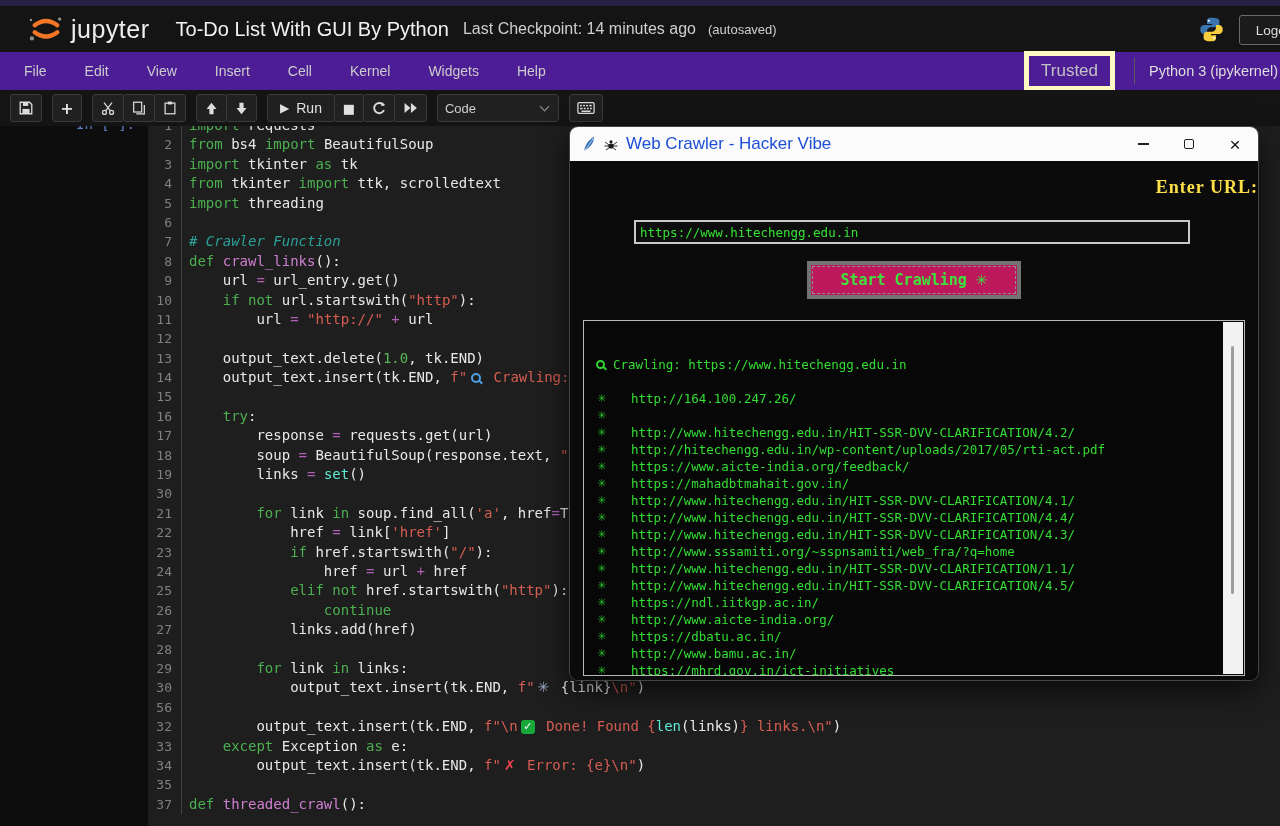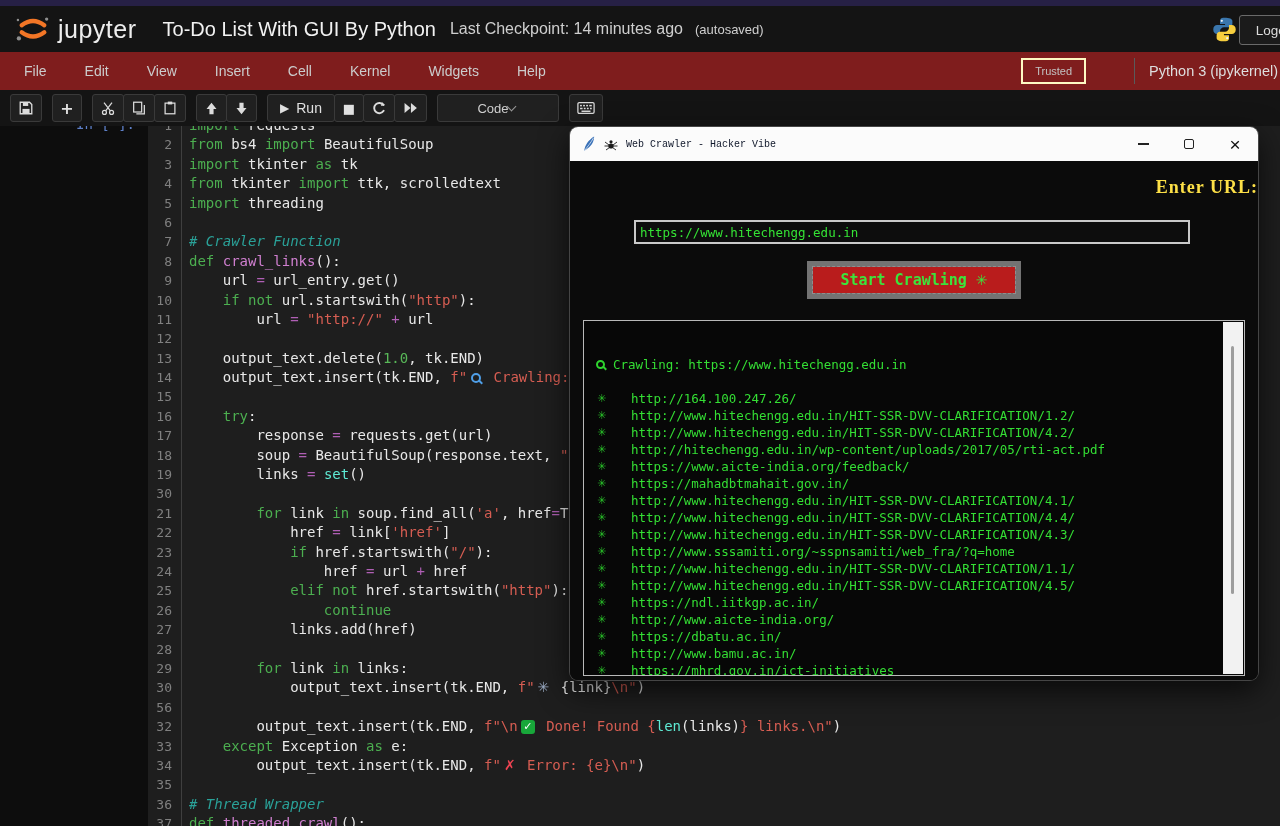--- a/index.html
+++ b/index.html
@@ -5,56 +5,56 @@
   * { margin:0; padding:0; box-sizing:border-box; }
   html,body { background:#000; }
   .screen { position:relative; width:1280px; height:826px; overflow:hidden;
             background:#0d0d0d; font-family:"Liberation Sans", sans-serif; }
 
   
   .top-strip { position:absolute; top:0; left:0; width:1280px; height:6px; background:#262045; }
 
   
   .nb-header { position:absolute; top:6px; left:0; right:0; height:46px; background:#141414;
-               display:flex; align-items:center; padding:0 14px; }
+               display:flex; align-items:center; padding:0 27px; }
   .brand { display:flex; align-items:center; gap:6px; margin-right:26px; }
   .brand-text { font-size:25px; color:#ededed; letter-spacing:.5px; }
   .nb-title { font-size:20px; color:#f2f2f2; margin-right:14px; white-space:nowrap; }
   .checkpoint { font-size:16px; color:#cfcfcf; margin-right:12px; white-space:nowrap; }
   .autosaved { font-size:13px; color:#cfcfcf; white-space:nowrap; }
   .hdr-spacer { flex:1; }
   .py-logo { margin-right:28px; }
   .logout-btn { position:absolute; right:-34px; top:9px; height:30px; padding:0 16px;
                 background:#1b1b1b; border:1px solid #6a6a6a; border-radius:3px;
                 color:#dcdcdc; font-size:13.5px; white-space:nowrap; }
 
   
-  .menubar { position:absolute; top:52px; left:0; right:0; height:38px; background:#7f1d1d;
+  .menubar { position:absolute; top:52px; left:0; right:0; height:38px; background:#4c1d95;
              display:flex; align-items:center; padding-left:24px; }
   .menubar-items { display:flex; gap:38px; }
   .mitem { font-size:14px; color:#cccccc; cursor:default; }
   .menu-right { margin-left:auto; display:flex; align-items:center; }
-  .trusted-badge { border:2px solid #fef9c3; color:#c2c2c2; font-size:11px;
-                   padding:5px 12px; margin-right:48px; }
+  .trusted-badge { border:5px solid #fef9c3; color:#c2c2c2; font-size:17px;
+                   padding:5px 12px; margin-right:19px; }
   .kernel-divider { width:1px; height:26px; background:#5a5a5a; margin-right:14px; }
   .kernel-name { font-size:14.5px; color:#dedede; padding-right:2px; white-space:nowrap; }
 
   
   .toolbar { position:absolute; top:90px; left:0; right:0; height:36px; background:#141414;
              display:flex; align-items:center; padding-left:10px; gap:10px; }
   .btn-group { display:flex; }
   .tbtn { height:28px; min-width:30px; background:#202020; border:1px solid #3a3a3a;
           border-radius:3px; color:#e0e0e0; display:flex; align-items:center; justify-content:center;
           padding:0 7px; font-size:13px; }
   .btn-group .tbtn + .tbtn { margin-left:-1px; }
   .run-btn { padding:0 12px; gap:7px; font-size:14px; }
   .glyph { font-family:"DejaVu Sans", sans-serif; }
   .run-tri { font-size:12px; }
   .stop-sq { font-size:13px; }
-  .cell-type-select { width:122px; color:#cfcfcf; }
+  .cell-type-select { width:122px; justify-content:space-between; color:#cfcfcf; }
   .chev { width:7px; height:7px; border-right:1.5px solid #999; border-bottom:1.5px solid #999;
           transform:rotate(45deg); margin-right:3px; margin-top:-4px; }
 
   
   .notebook { position:absolute; top:126px; left:0; right:0; bottom:0; overflow:hidden; background:#0d0d0d; }
   .in-prompt { position:absolute; left:76px; top:-10px; color:#5d7fc7;
                font-family:"DejaVu Sans Mono", monospace; font-size:14px; }
   .cell { position:absolute; left:148px; top:-10px; right:0; height:960px; background:#1e1e1e; }
   .code-area { font-family:"DejaVu Sans Mono", monospace; font-size:14px; }
   .cl { display:flex; height:19.4px; line-height:19.4px; }
@@ -73,35 +73,35 @@
   .mag { display:inline-block; width:10px; height:10px; border:2px solid #4f9fe8;
          border-radius:50%; position:relative; margin:0 4px; vertical-align:middle; }
   .mag::after { content:""; position:absolute; width:5px; height:2px; background:#4f9fe8;
                 transform:rotate(45deg); right:-4px; bottom:-2px; }
 
   
   .tkwin { position:absolute; left:570px; top:127px; width:688px; height:553px; z-index:30;
            border-radius:8px; overflow:hidden; background:#0b0b0b;
            box-shadow:0 0 0 1px #454545, 0 10px 30px rgba(0,0,0,.7); }
   .tbar { height:34px; background:#fbfbfb; display:flex; align-items:center; padding-left:12px; gap:8px; }
-  .tbar-title { font-size:10px; color:#0f172a;font-family:Liberation Mono, monospace; }
+  .tbar-title { font-size:17px; color:#1d4ed8; }
   .tctl { margin-left:auto; display:flex; height:100%; }
   .tctl-btn { width:46px; display:flex; align-items:center; justify-content:center; }
   .min-bar { width:11px; height:1.5px; background:#222; }
   .max-sq { width:10px; height:10px; border:1.2px solid #222; border-radius:2px; }
   .close-x { font-size:19px; color:#111; line-height:1; font-weight:300; }
   .tbody { position:relative; height:519px; background:#0b0b0b;
            font-family:"DejaVu Sans Mono", monospace; }
   .url-label { position:absolute; top:16px; left:0; width:100%; text-align:right;
                font-size:18px; font-weight:700; color:#fde047; letter-spacing:1px;font-family:Liberation Serif, serif; }
   .url-entry { position:absolute; top:59px; left:64px; width:556px; height:24px;
                background:#0d0d0d; border:2px solid #c9c9c9; color:#35e335;
                font-family:"DejaVu Sans Mono", monospace; font-size:12.5px; padding:0 4px; }
   .crawl-btn { position:absolute; top:100px; left:50%; transform:translateX(-50%);
-               width:214px; height:38px; background:#b91c1c; border:6px solid #737373;
+               width:214px; height:38px; background:#be185d; border:4px solid #737373;
                outline:1px dashed #8f8f8f; outline-offset:-6px;
                color:#3ce43c; font-family:"DejaVu Sans Mono", monospace; font-weight:700;
                font-size:15px; display:flex; align-items:center; justify-content:center; gap:9px; }
   .spider-glyph { font-family:"DejaVu Sans", sans-serif; font-size:14px; }
   .output-box { position:absolute; top:159px; left:13px; right:13px; bottom:4px;
                 background:#070707; border:1px solid #b9b9b9; overflow:hidden; }
   .o-content { position:absolute; top:0; left:0; right:22px; bottom:0; padding:7px 0 0 8px;
                font-size:12.5px; line-height:17px; color:#34df34;margin-top:28px; }
   .o-head { display:flex; align-items:center; gap:8px; padding-left:4px; }
   .o-mag { display:inline-block; width:9px; height:9px; border:2px solid #2fd42f;
@@ -386,24 +386,20 @@
           </div>
           <div class="cl">
             <span class="ln">34</span>
             <span class="lt"><span class="tk-v">        output_text.insert(tk.END, </span><span class="tk-s">f"</span><span class="i-x">✗</span><span class="tk-s"> Error: {e}\n"</span><span class="tk-v">)</span></span>
           </div>
           <div class="cl">
             <span class="ln">35</span>
             <span class="lt"></span>
           </div>
           <div class="cl">
-            <span class="ln">36</span>
-            <span class="lt"><span class="tk-c"># Thread Wrapper</span></span>
-          </div>
-          <div class="cl">
             <span class="ln">37</span>
             <span class="lt"><span class="tk-k">def</span><span class="tk-f"> threaded_crawl</span><span class="tk-v">():</span></span>
           </div>
         </div>
     </div>
   </div>
 
   <div class="tkwin">
     <div class="tbar">
       <svg width="14" height="16" viewBox="0 0 12 14">
@@ -437,21 +433,21 @@
       </button>
       <div class="output-box">
         <div class="o-content">
           <div class="o-head">
             <span class="o-mag"></span>
             <span>Crawling: https://www.hitechengg.edu.in</span>
           </div>
           <div class="o-gap"></div>
           <div id="olinks">
               <div class="o-line"><span class="o-bullet">✳</span><span class="o-url">http://164.100.247.26/</span></div>
-              <div class="o-line"><span class="o-bullet">✳</span><span class="o-url">http://www.hitechengg.edu.in/HIT-SSR-DVV-CLARIFICATION/1.2/</span></div>
+              <div class="o-line"><span class="o-bullet">✳</span></div>
               <div class="o-line"><span class="o-bullet">✳</span><span class="o-url">http://www.hitechengg.edu.in/HIT-SSR-DVV-CLARIFICATION/4.2/</span></div>
               <div class="o-line"><span class="o-bullet">✳</span><span class="o-url">http://hitechengg.edu.in/wp-content/uploads/2017/05/rti-act.pdf</span></div>
               <div class="o-line"><span class="o-bullet">✳</span><span class="o-url">https://www.aicte-india.org/feedback/</span></div>
               <div class="o-line"><span class="o-bullet">✳</span><span class="o-url">https://mahadbtmahait.gov.in/</span></div>
               <div class="o-line"><span class="o-bullet">✳</span><span class="o-url">http://www.hitechengg.edu.in/HIT-SSR-DVV-CLARIFICATION/4.1/</span></div>
               <div class="o-line"><span class="o-bullet">✳</span><span class="o-url">http://www.hitechengg.edu.in/HIT-SSR-DVV-CLARIFICATION/4.4/</span></div>
               <div class="o-line"><span class="o-bullet">✳</span><span class="o-url">http://www.hitechengg.edu.in/HIT-SSR-DVV-CLARIFICATION/4.3/</span></div>
               <div class="o-line"><span class="o-bullet">✳</span><span class="o-url">http://www.sssamiti.org/~sspnsamiti/web_fra/?q=home</span></div>
               <div class="o-line"><span class="o-bullet">✳</span><span class="o-url">http://www.hitechengg.edu.in/HIT-SSR-DVV-CLARIFICATION/1.1/</span></div>
               <div class="o-line"><span class="o-bullet">✳</span><span class="o-url">http://www.hitechengg.edu.in/HIT-SSR-DVV-CLARIFICATION/4.5/</span></div>

